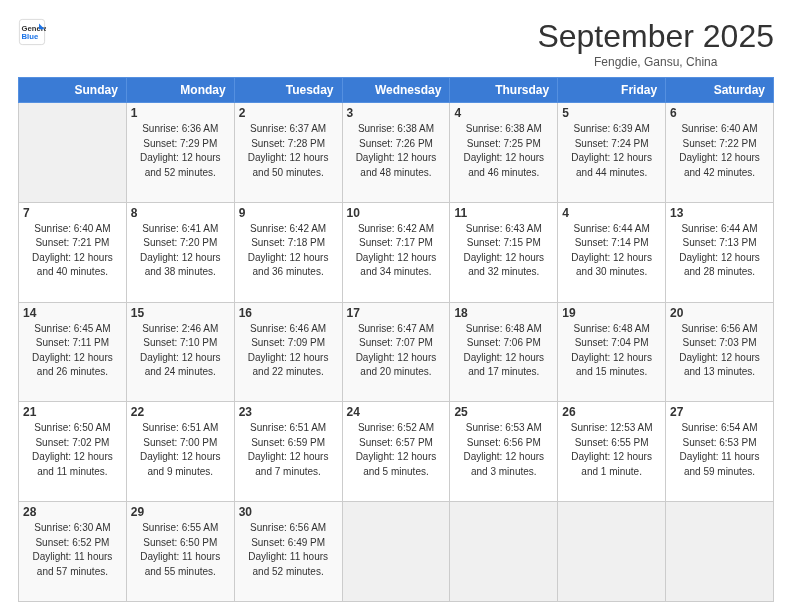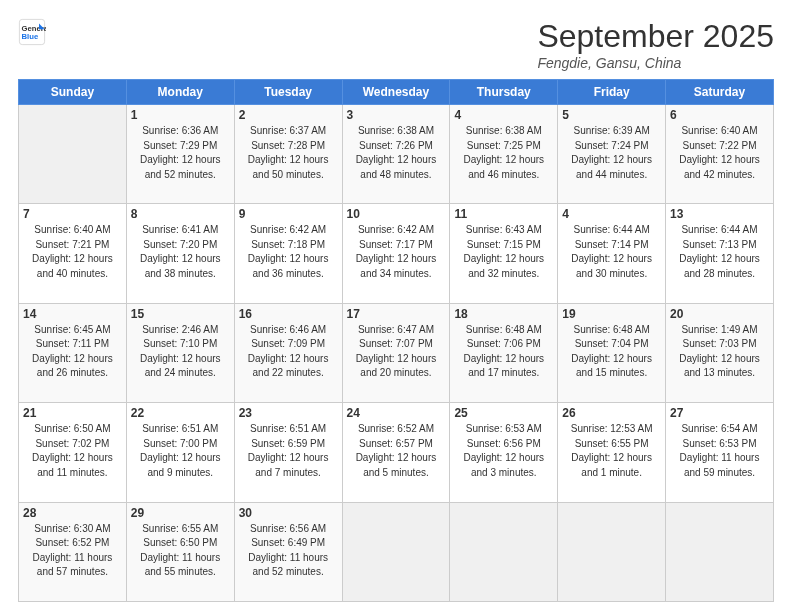--- a/index.html
+++ b/index.html
@@ -27,46 +27,45 @@
       display: flex;
       align-items: center;
       gap: 0px;
     }
     .logo-icon {
       width: 28px;
       height: 28px;
       margin-right: 2px;
     }
     .title-block {
-      text-align: left;
+      text-align: center;
     }
     .month-title {
       font-size: 32px;
       color: #333;
       font-weight: normal;
     }
     .subtitle {
-      font-size: 14px;
+      font-size: 12px;
       color: #555;
-      font-style: italic;
     }
     .calendar {
       flex: 1;
       border: 1px solid #ccc;
       border-collapse: collapse;
       width: 100%;
       table-layout: fixed;
     }
     .calendar thead tr th {
       background-color: #3a7bd5;
       color: #fff;
       font-size: 12px;
       padding: 5px 8px;
       border: 1px solid #5590e0;
-      text-align: center;
+      text-align: right;
       font-weight: bold;
     }
     .calendar tbody tr td {
       border: 1px solid #ccc;
       vertical-align: top;
       padding: 3px 4px;
       font-size: 10px;
       color: #333;
       height: 88px;
       background: #fff;
@@ -256,21 +255,21 @@
           </td>
           <td>
             <span class="day-number">19</span>
             <div class="cell-text">Sunrise: 6:48 AM
 Sunset: 7:04 PM
 Daylight: 12 hours
 and 15 minutes.</div>
           </td>
           <td>
             <span class="day-number">20</span>
-            <div class="cell-text">Sunrise: 1:49 AM
+            <div class="cell-text">Sunrise: 6:56 AM
 Sunset: 7:03 PM
 Daylight: 12 hours
 and 13 minutes.</div>
           </td>
         </tr>
         <tr>
           <td>
             <span class="day-number">21</span>
             <div class="cell-text">Sunrise: 6:50 AM
 Sunset: 7:02 PM

